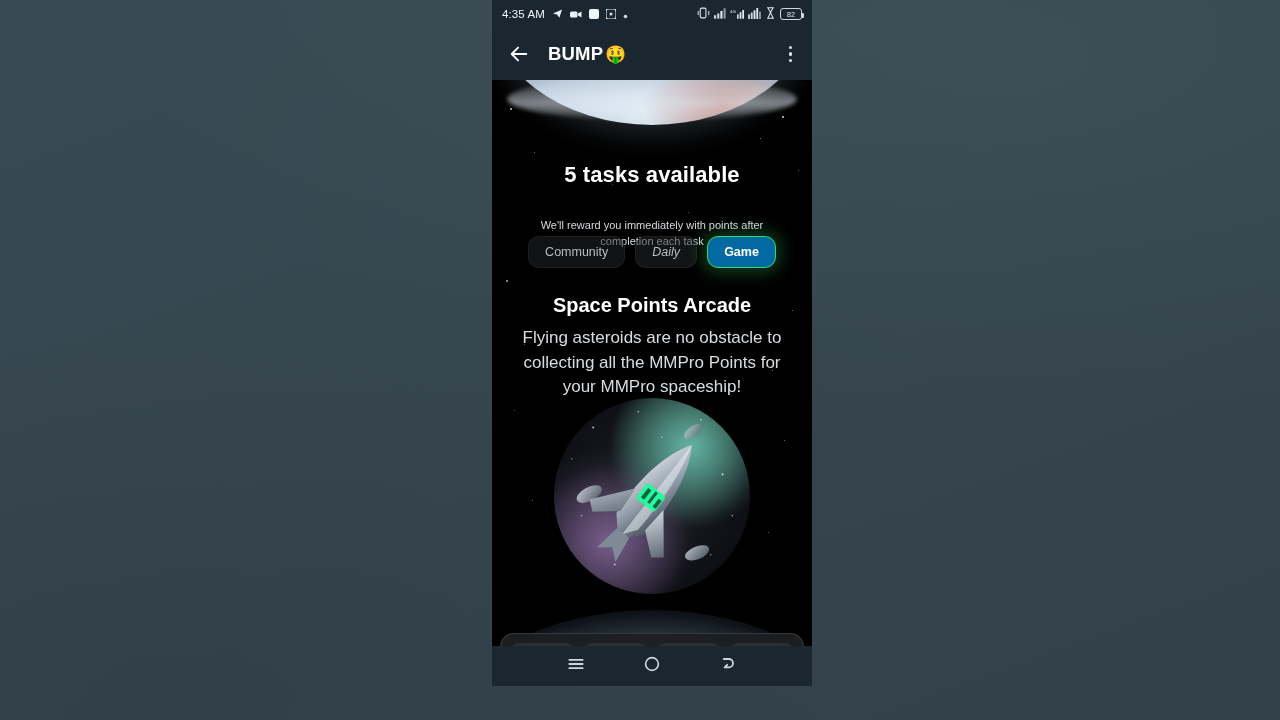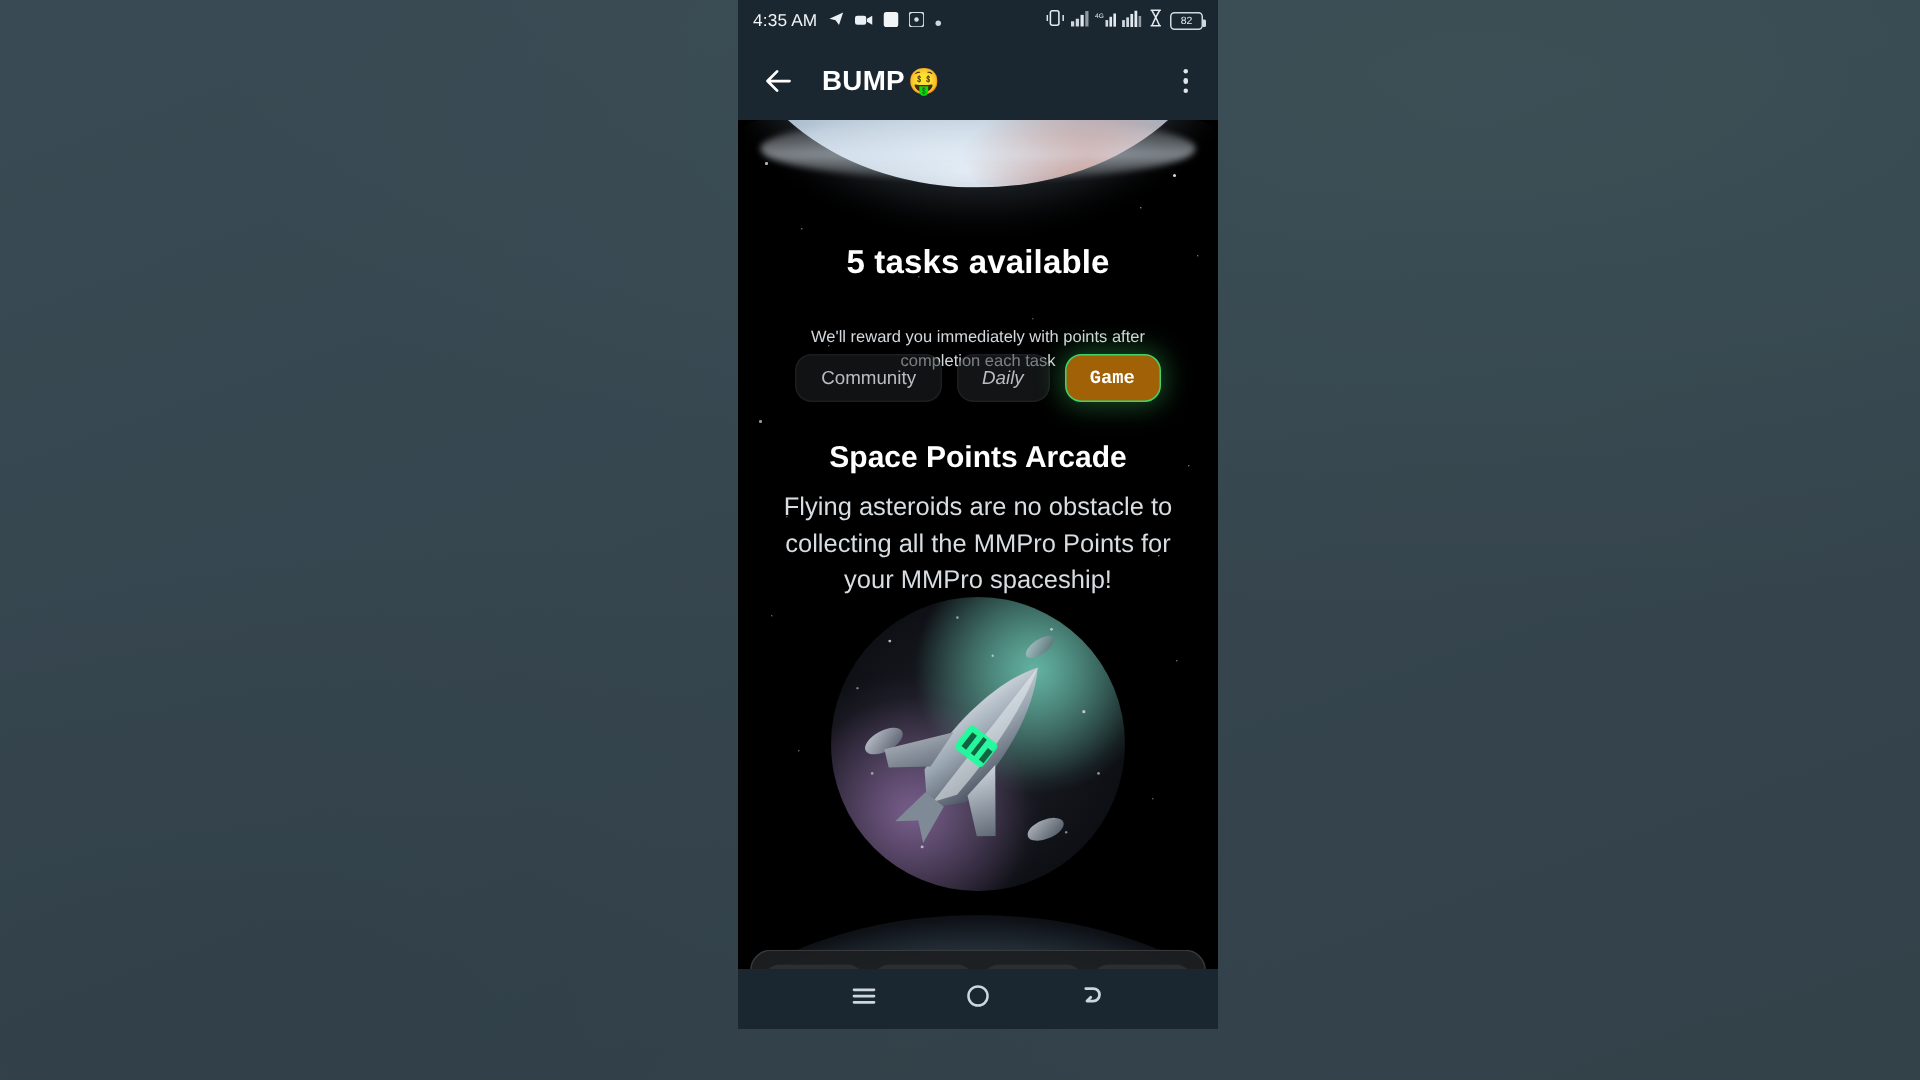--- a/index.html
+++ b/index.html
@@ -97,24 +97,23 @@
     position:absolute; top:156px; left:0; right:0;
     display:flex; justify-content:center; gap:10px;align-items:flex-end;
   }
   .tab{
     padding:8px 16px; border-radius:11px; font-size:12.5px;
     background:#20232580; color:#b9bdc1; cursor:pointer;
     border:1px solid #ffffff0d; white-space:nowrap;
   }
   .tab.alt{ background:#24272980;font-style:italic; }
   .tab.active{
-    background:#a16207; color:#fff; font-weight:600;
+    background:#0369a1; color:#fff; font-weight:600;
     border-color:#3ed46a;
     box-shadow:0 0 18px 3px rgba(62,212,106,.35);
-    font-family:Liberation Mono, monospace;
   }
 
   .gtitle{
     position:absolute; top:214px; left:0; right:0; text-align:center;
     font-size:20px; font-weight:700; color:#fff;
   }
   .gdesc{
     position:absolute; top:246px; left:28px; right:28px; text-align:center;
     font-size:17px; color:#d8dde1; line-height:1.45;
   }

